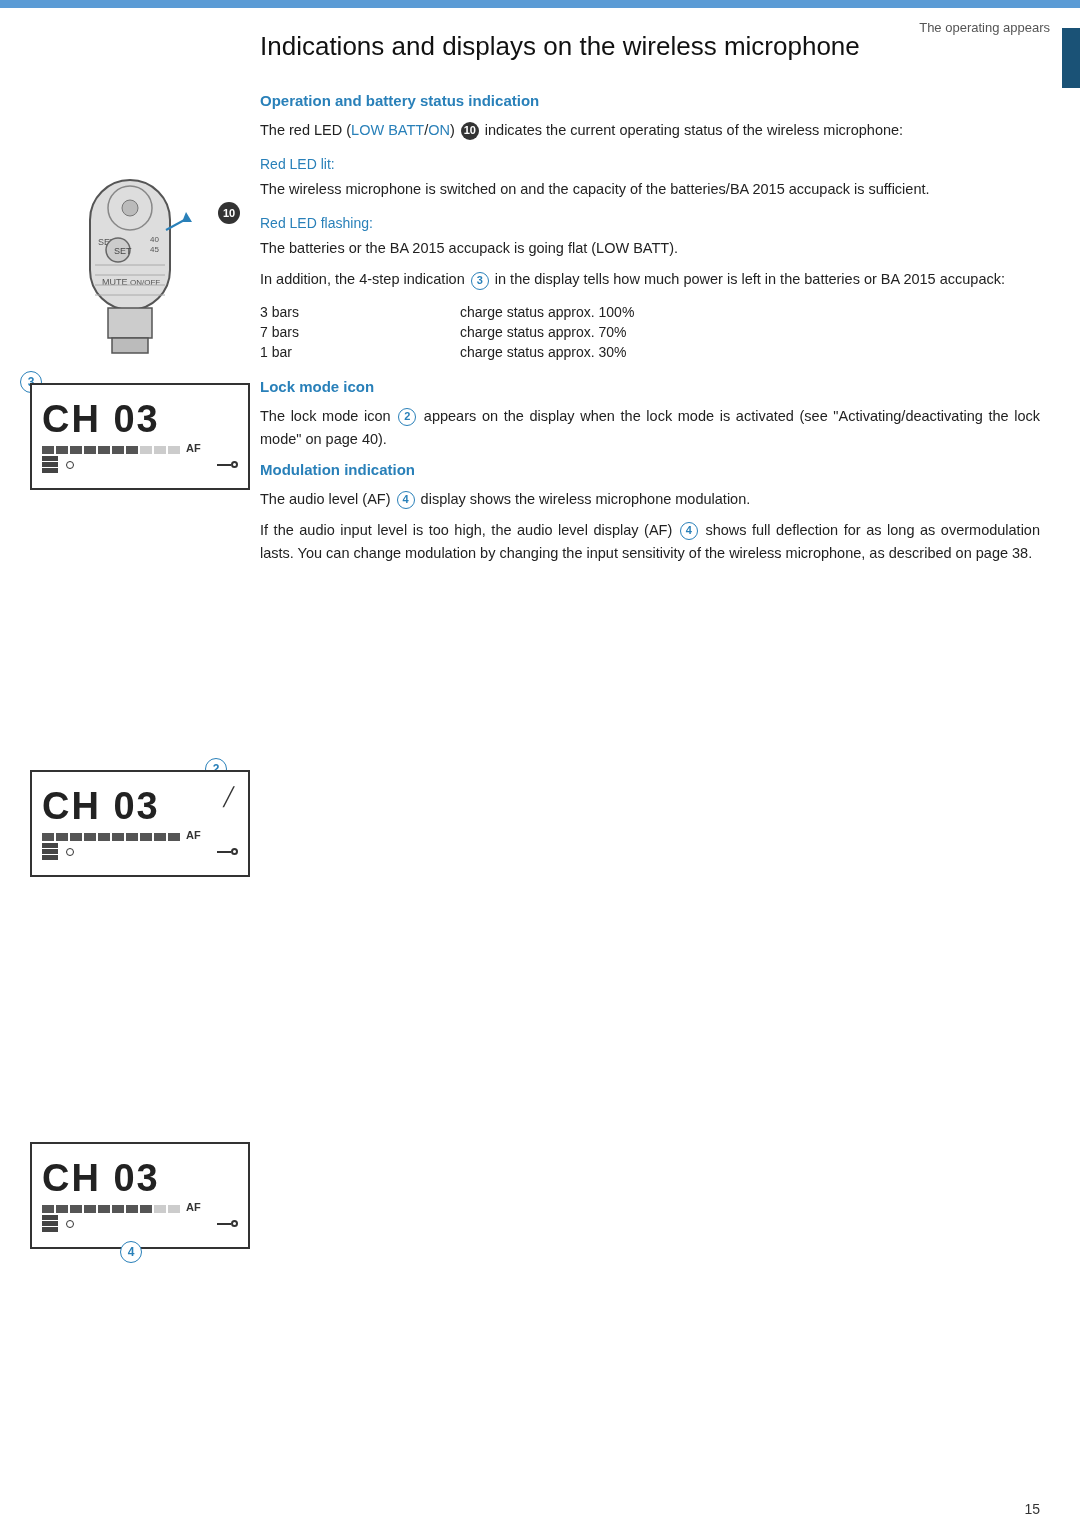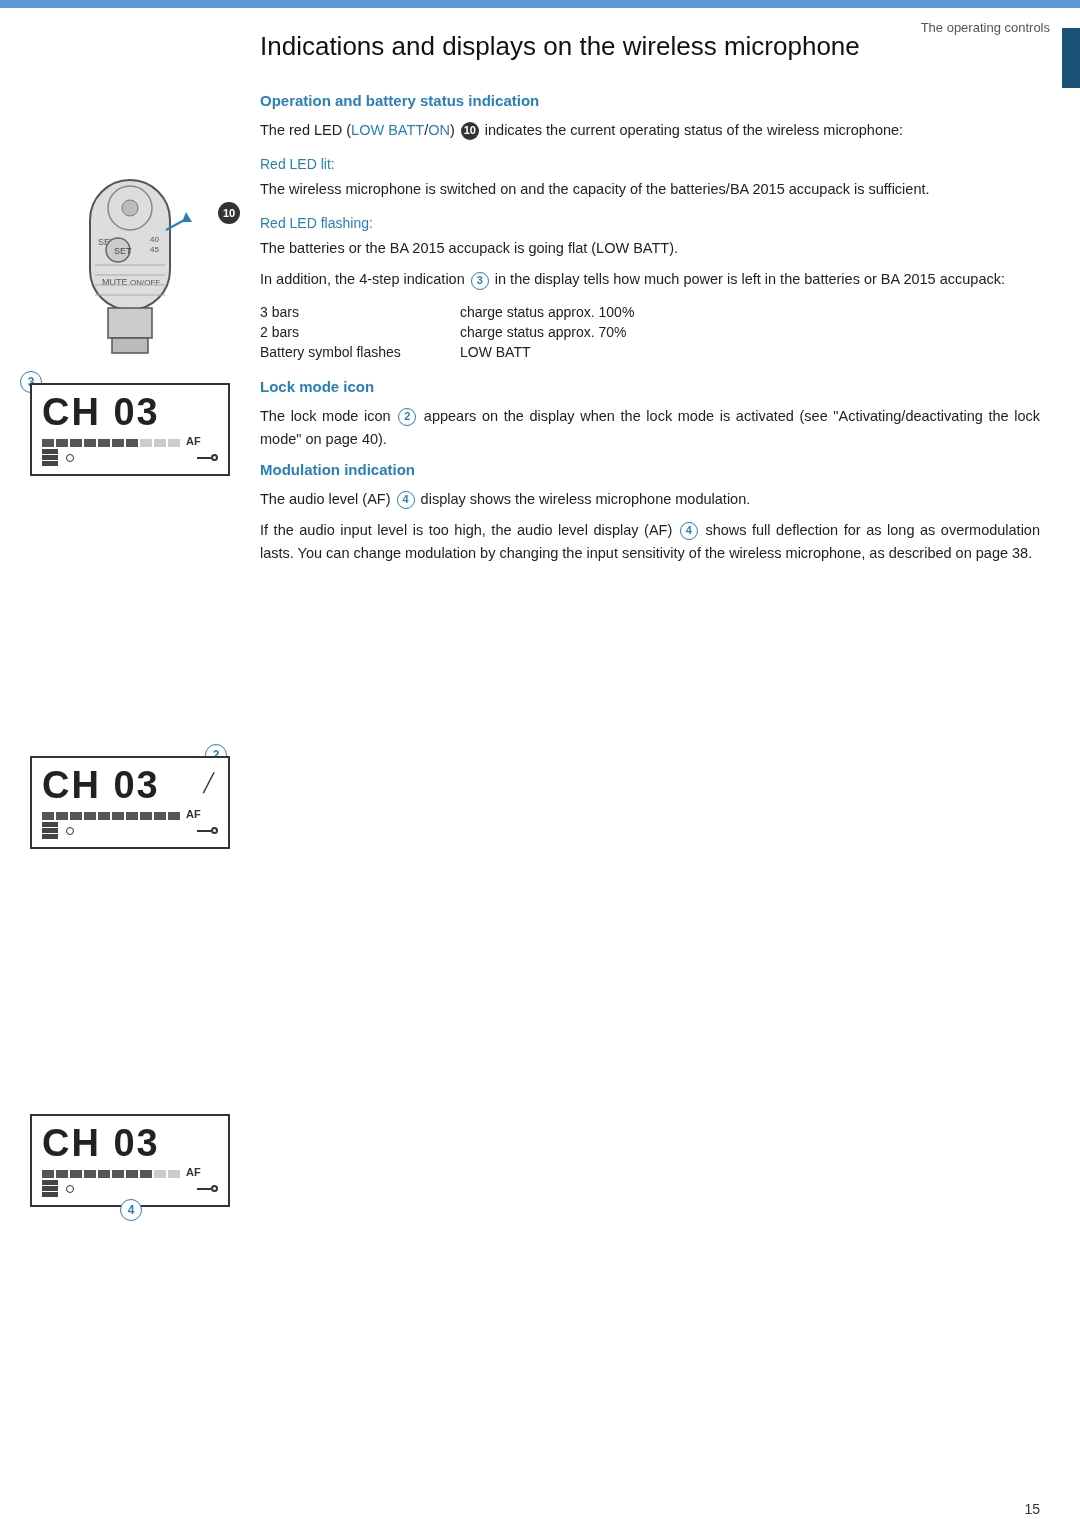--- a/index.html
+++ b/index.html
@@ -134,24 +134,24 @@
       position: absolute;
       top: 170px;
       left: 30px;
       width: 220px;
     }
 
     
     .diagram-box {
       border: 2px solid #333;
       background: #fff;
-      padding: 8px 10px;
+      padding: 15px 10px;
       margin-bottom: 4px;
       position: relative;
-      width: 200px;
+      width: 220px;
     }
 
     .diagram-ch {
       font-size: 38px;
       font-weight: bold;
       color: #222;
       letter-spacing: 2px;
       line-height: 1;
       margin-bottom: 4px;
     }
@@ -221,21 +221,21 @@
       margin-bottom: 20px;
     }
   </style>
 </head>
 <body>
 
 <div class="top-bar"></div>
 
 <div class="right-bar"></div>
 
-<div class="page-label">The operating controls</div>
+<div class="page-label">The operating appears</div>
 
 <div class="left-panel">
 
   <div style="width:200px;height:195px;margin-bottom:18px;position:relative;">
     <svg width="200" height="195" viewBox="0 0 200 195">
 
       <rect x="60" y="10" width="80" height="130" rx="40" ry="40" fill="#ddd" stroke="#555" stroke-width="2"></rect>
 
       <ellipse cx="100" cy="38" rx="22" ry="22" fill="none" stroke="#888" stroke-width="1.5"></ellipse>
       <circle cx="100" cy="38" r="8" fill="#bbb" stroke="#777" stroke-width="1"></circle>
@@ -398,26 +398,26 @@
     In addition, the 4-step indication <span class="circle-num">3</span> in the display tells how much power is left in the batteries or BA 2015 accupack:
   </p>
 
   <table class="charge-table">
     <tbody>
       <tr>
         <td>3 bars</td>
         <td>charge status approx. 100%</td>
       </tr>
       <tr>
-        <td>2 bars</td>
+        <td>7 bars</td>
         <td>charge status approx. 70%</td>
       </tr>
       <tr>
-        <td>Battery symbol flashes</td>
-        <td>LOW BATT</td>
+        <td>1 bar</td>
+        <td>charge status approx. 30%</td>
       </tr>
     </tbody>
   </table>
 
   <div class="subsection-title" style="">Lock mode icon</div>
   <p class="body-text">
     The lock mode icon <span class="circle-num">2</span> appears on the display when the lock mode is activated (see "Activating/deactivating the lock mode" on page 40).
   </p>
 
   <div class="subsection-title" style="">Modulation indication</div>

